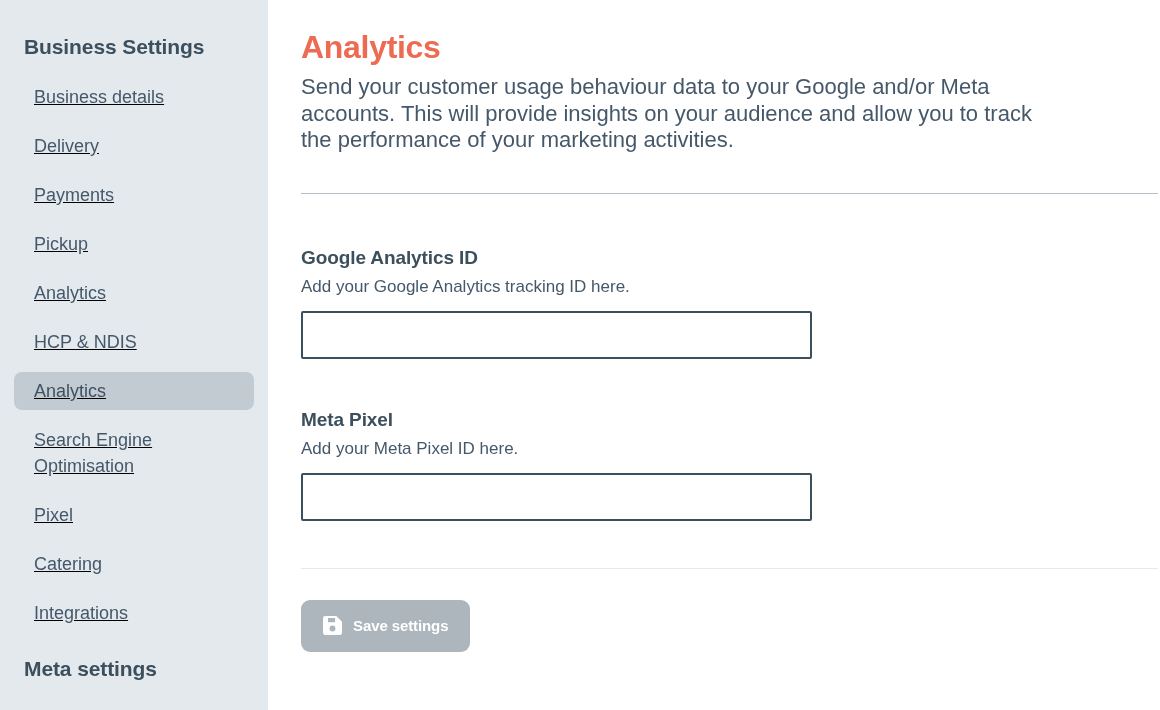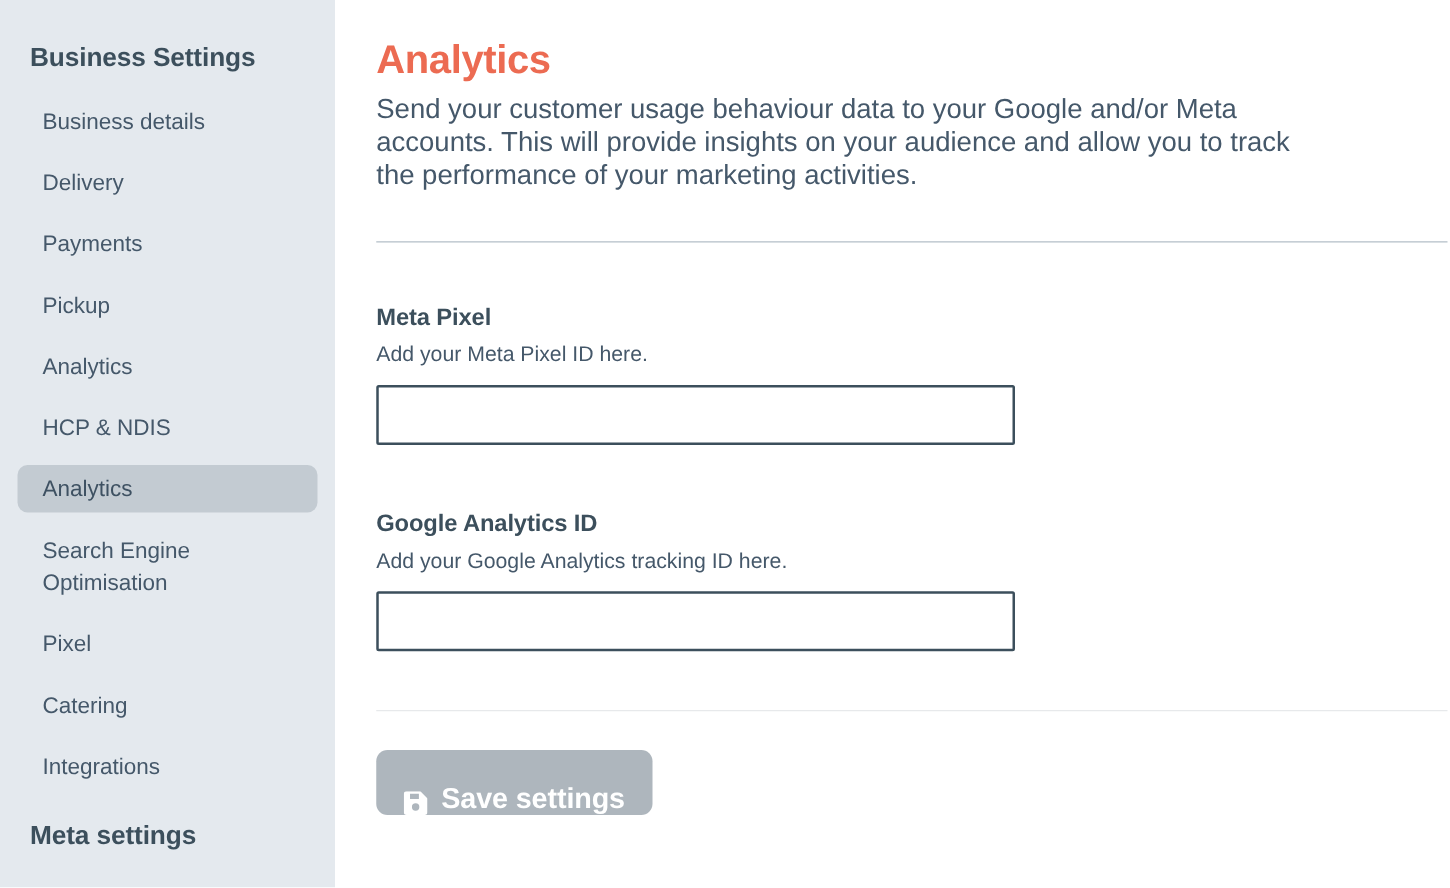--- a/index.html
+++ b/index.html
@@ -34,20 +34,21 @@
   .sidebar-section-title {
     font-size: 21px;
     font-weight: bold;
     color: #3c4f5c;
     padding: 0 0 0 24px;
     line-height: 30px;
     letter-spacing: -0.1px;
   }
   .sidebar-group {
     margin-top: 16px;
+    text-decoration: underline;
   }
   .sidebar-item {
     display: block;
     font-size: 18px;
     color: #45586a;
     line-height: 26px;
     margin: 0 14px;
     padding: 6px 20px;
     border-radius: 8px;
     box-sizing: border-box;
@@ -135,31 +136,31 @@
 
   .divider-bottom-wrap {
     margin-top: 47px;
   }
   .divider-bottom-wrap .divider {
     margin-top: 0;
   }
 
   .save-button {
     display: inline-flex;
-    align-items: flex-end;
+    align-items: center;
     gap: 11px;
     margin-top: 31px;
     background: #aeb6bd;
     color: #ffffff;
     border: none;
     border-radius: 9px;
     padding: 0 22px;
     height: 52px;
     font-family: "Liberation Sans", sans-serif;
-    font-size: 23px;
+    font-size: 15px;
     font-weight: bold;
     letter-spacing: -0.1px;
     cursor: pointer;
   }
   .save-icon {
     display: inline-flex;
     width: 19px;
     height: 19px;
     align-items: center;
     justify-content: center;
@@ -229,30 +230,30 @@
 
   <main class="main">
 
     <h1 class="page-title">Analytics</h1>
 
     <p class="page-desc">Send your customer usage behaviour data to your Google and/or Meta accounts. This will provide insights on your audience and allow you to track the performance of your marketing activities.</p>
 
     <div class="divider"></div>
 
     
+    <div class="field-block">
+      <div class="field-label">Google Analytics ID</div>
+      <div class="field-help">Add your Google Analytics tracking ID here.</div>
+      <input class="text-input" type="text" placeholder="" style="">
+    </div>
+
+    
     <div class="field-block second">
       <div class="field-label">Meta Pixel</div>
       <div class="field-help">Add your Meta Pixel ID here.</div>
-      <input class="text-input" type="text" placeholder="" style="">
-    </div>
-
-    
-    <div class="field-block">
-      <div class="field-label">Google Analytics ID</div>
-      <div class="field-help">Add your Google Analytics tracking ID here.</div>
       <input class="text-input" type="text" placeholder="" style="">
     </div>
 
     <div class="divider-bottom-wrap">
       <div class="divider light"></div>
     </div>
 
     <button class="save-button">
       <span class="save-icon">
         <svg viewBox="0 0 16 16" width="19" height="19" aria-hidden="true">

